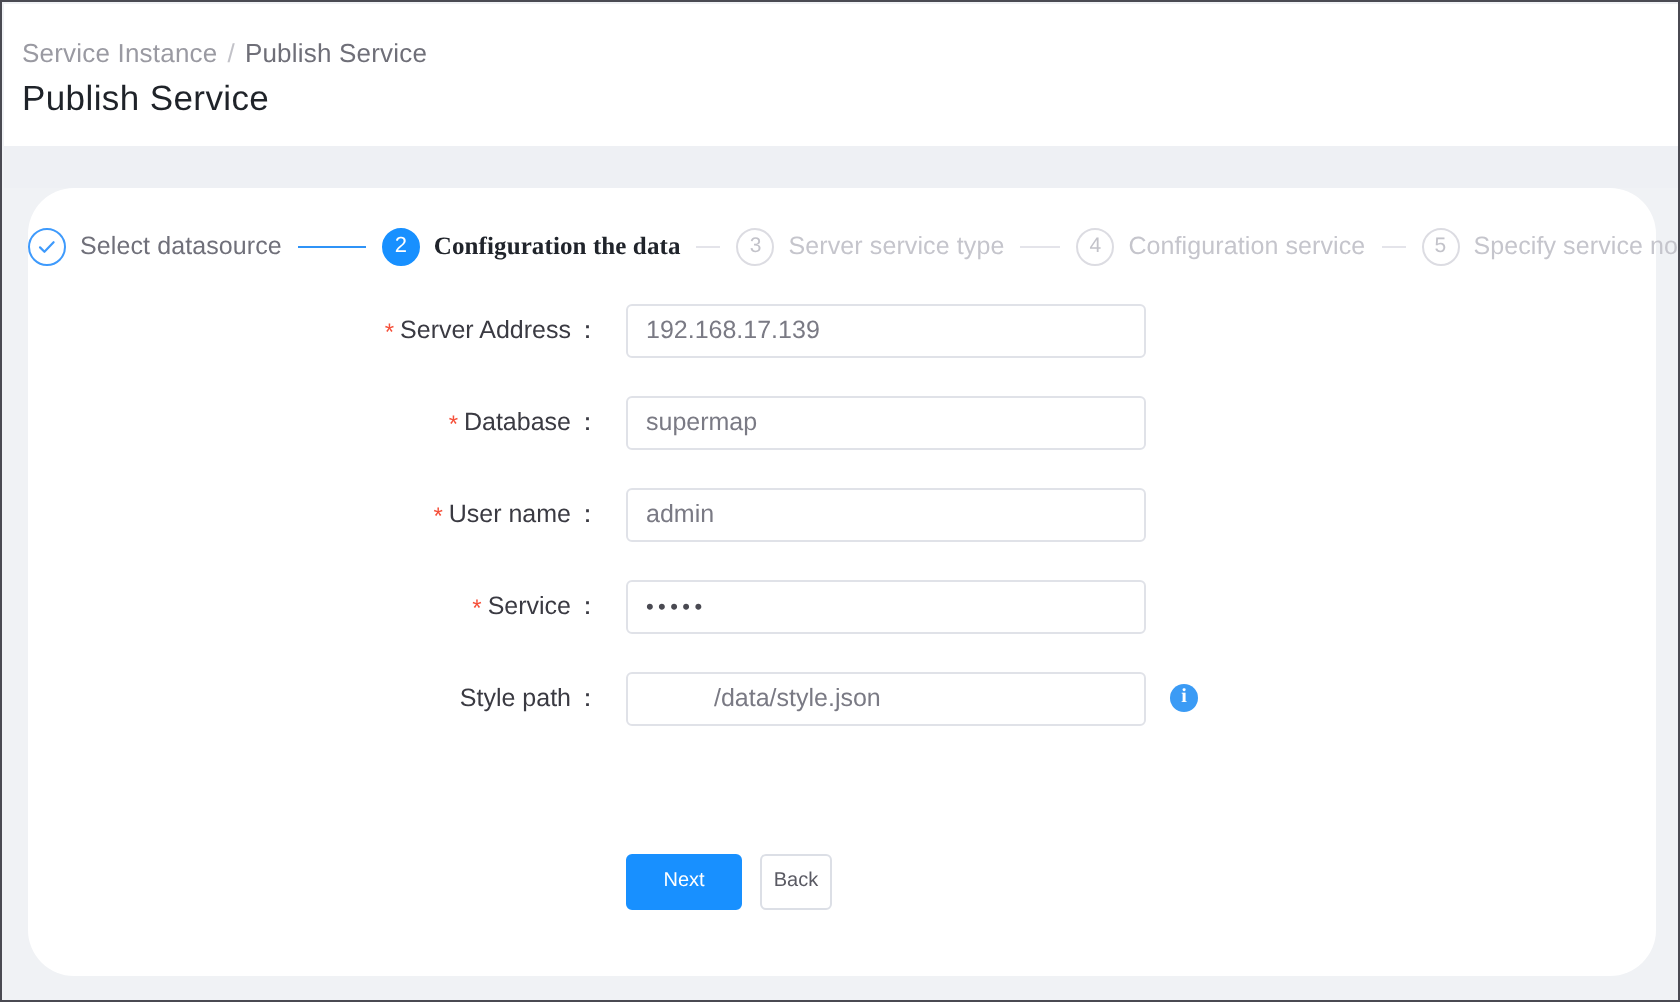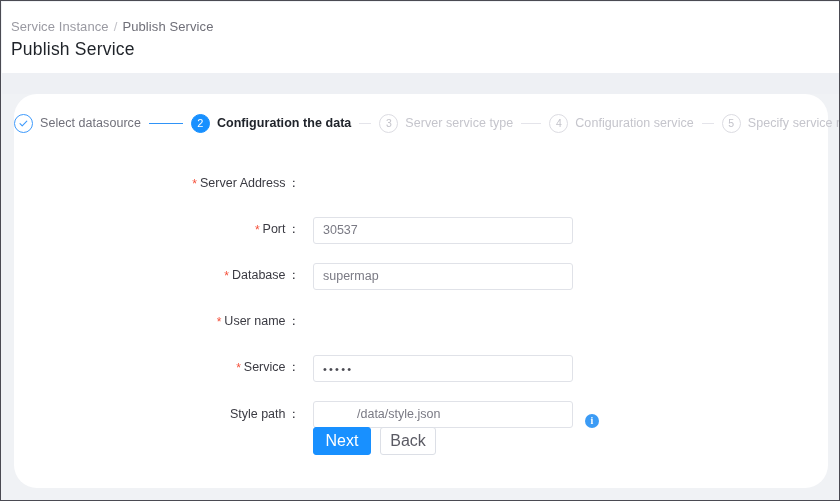--- a/index.html
+++ b/index.html
@@ -132,42 +132,42 @@
     border: 1px solid #dcdce2;
     color: #c3c3ca;
     background: #ffffff;
   }
   .step-label {
     font-size: 12.5px;
     padding-left: 7px;
     letter-spacing: .05px;
   }
   .step-done .step-label { color: #70707a; }
-  .step-active .step-label { color: #20242b; font-weight: bold; }
+  .step-active .step-label { color: #20242b; font-weight: bold; font-family: Liberation Serif, serif; }
   .step-todo .step-label { color: #c5c5cc; }
   .step-line {
     height: 1px;
     flex: 0 0 auto;
     margin: 0 8px;
   }
   .line-active { background: #2f93f7; width: 34px; }
   .line-todo { background: #e4e4ea; width: 20px; }
   .line-todo.short { width: 12px; }
   
   .form {
     position: absolute;
     left: 0;
     top: 58px;
     width: 814px;
   }
   .form-row {
     position: relative;
     height: 46px;
     display: flex;
-    align-items: flex-end;
+    align-items: flex-start;
   }
   .field-label {
     width: 286px;
     text-align: right;
     padding-right: 0px;
     font-size: 12.5px;
     color: #3a3a42;
     line-height: 27px;
     white-space: nowrap;
     box-sizing: border-box;
@@ -223,39 +223,39 @@
     position: absolute;
     left: 0;
     top: 333px;
     width: 814px;
     display: flex;
     padding-left: 286px;
     box-sizing: border-box;
   }
   .btn {
     height: 28px;
-    font-size: 16px;
+    font-size: 10px;
     border-radius: 3px;
     box-sizing: border-box;
     font-family: "Liberation Sans", sans-serif;
     cursor: pointer;
     padding: 0 0;
     text-align: center;
     line-height: 26px;
   }
   .btn-primary {
     margin-left: 13px;
     width: 58px;
     background: #1890ff;
     border: 1px solid #1890ff;
     color: #ffffff;
   }
   .btn-default {
     margin-left: 9px;
-    width: 56px;
+    width: 36px;
     background: #ffffff;
     border: 1px solid #dcdfe6;
     color: #5a5a63;
   }
 </style>
 </head>
 <body>
 
 <div class="screen">
 
@@ -312,34 +312,32 @@
         <div class="step-circle">5</div>
         <div class="step-label">Specify service node</div>
       </div>
 
     </div>
 
     <div class="form">
 
       <div class="form-row">
         <div class="field-label"><span class="req-star">*</span><span>Server Address</span><span class="label-colon">：</span></div>
-      </div>
-
-      <div class="form-row">
-        <div class="field-label"><span class="req-star">*</span><span>Port</span><span class="label-colon">：</span></div>
-        <div class="field-input">30537</div>
-      </div>
+        <div class="field-input">192.168.17.139</div>
+      </div>
+
 
       <div class="form-row">
         <div class="field-label"><span class="req-star">*</span><span>Database</span><span class="label-colon">：</span></div>
         <div class="field-input">supermap</div>
       </div>
 
       <div class="form-row">
         <div class="field-label"><span class="req-star">*</span><span>User name</span><span class="label-colon">：</span></div>
+        <div class="field-input">admin</div>
       </div>
 
       <div class="form-row">
         <div class="field-label"><span class="req-star">*</span><span>Service</span><span class="label-colon">：</span></div>
         <div class="field-input pwd">•••••</div>
       </div>
 
       <div class="form-row">
         <div class="field-label"><span>Style path</span><span class="label-colon">：</span></div>
         <div class="field-input with-btn">/data/style.json</div>

